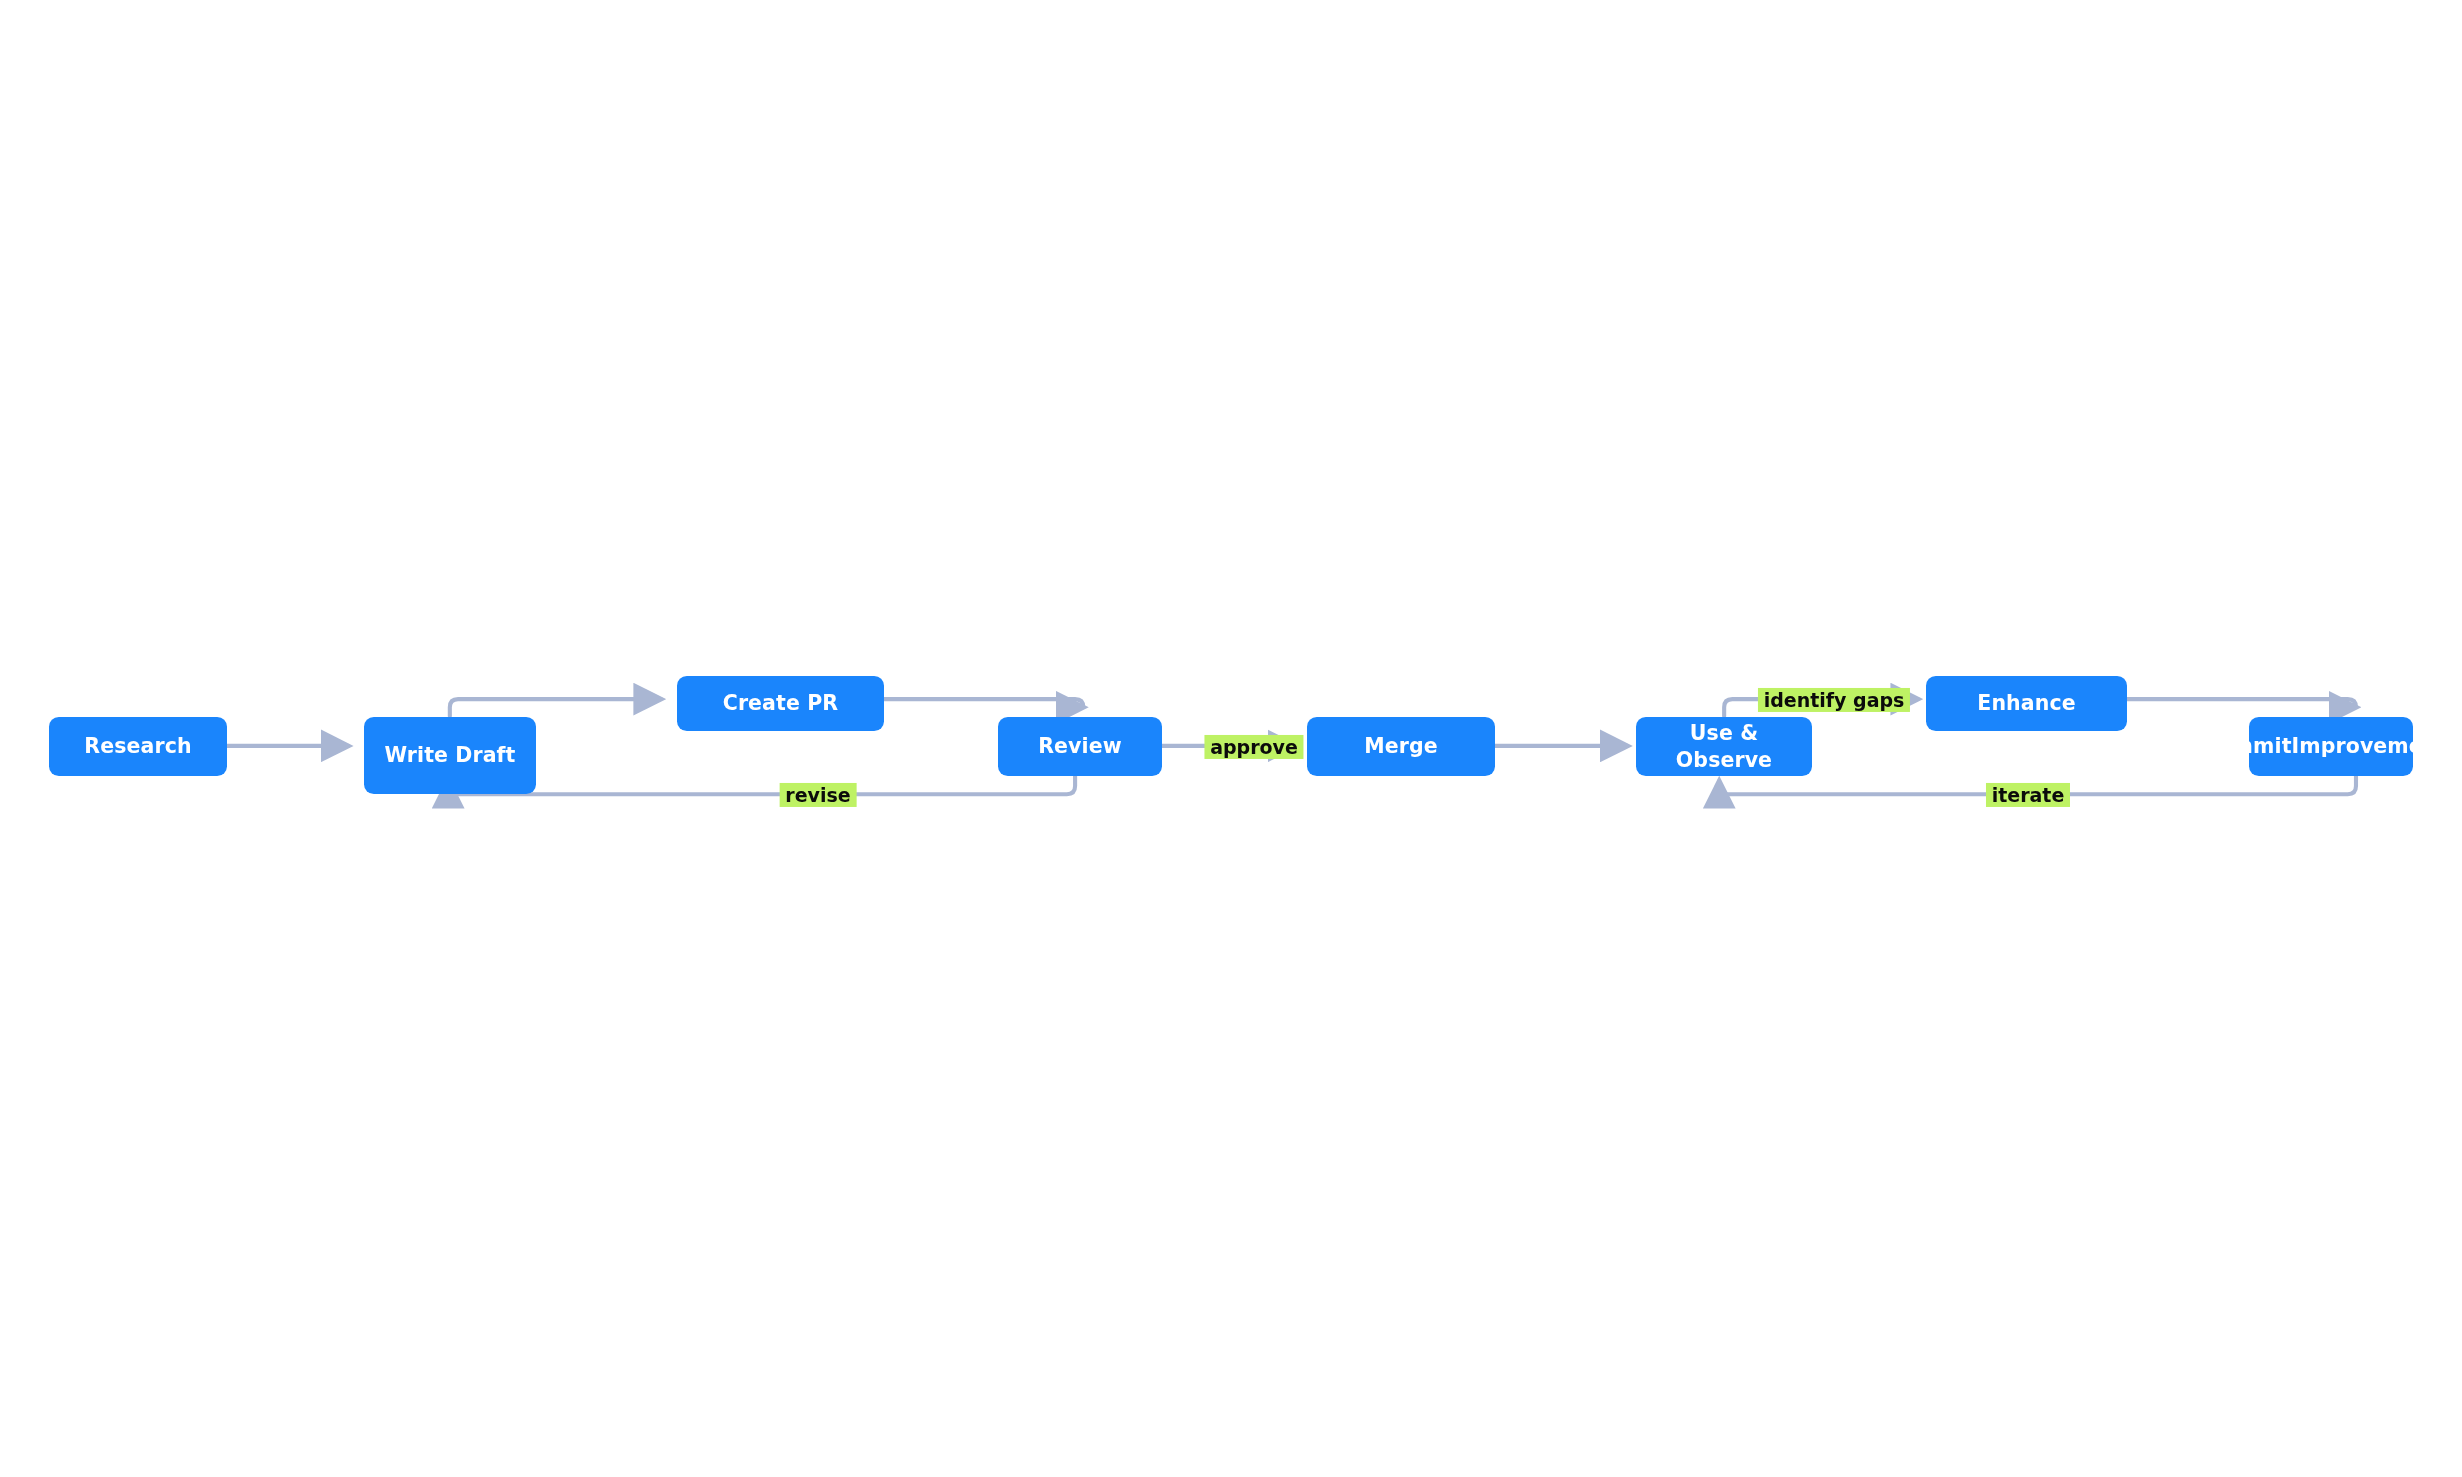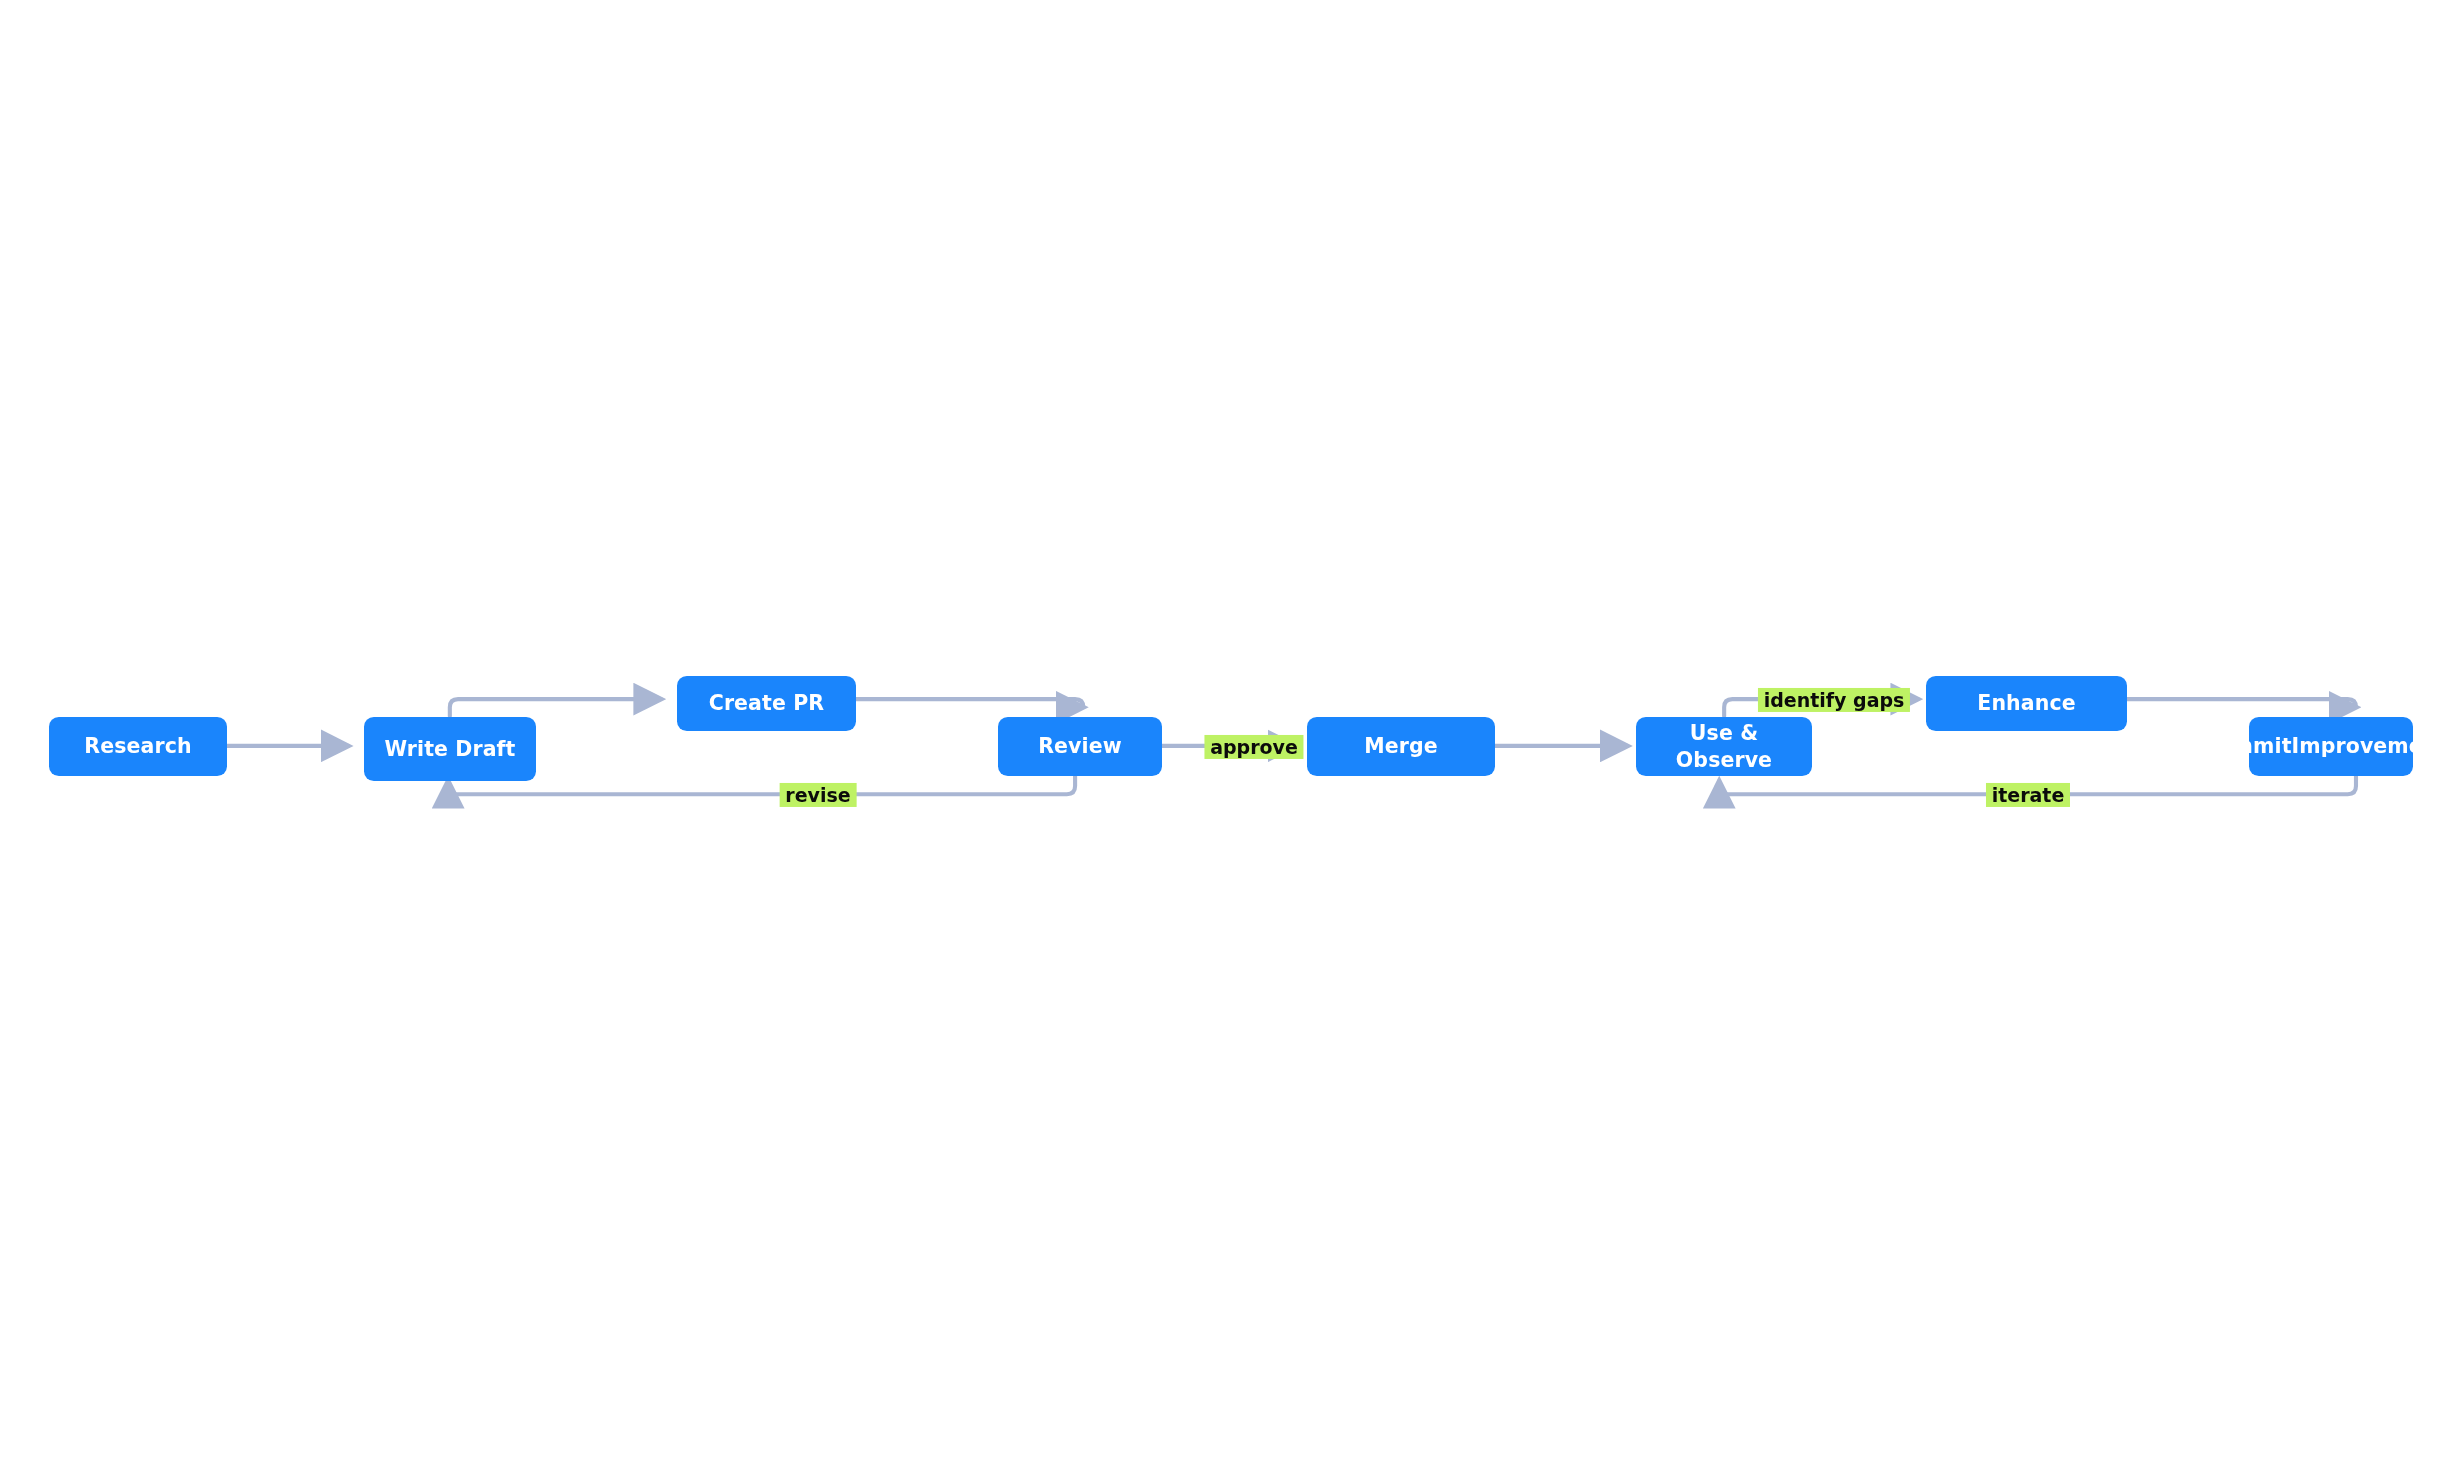--- a/index.html
+++ b/index.html
@@ -108,25 +108,25 @@
 
     <g>
       <path class="edge-path" d="M 2871 945 L 2871 958 Q 2871 968 2861 968 L 2105 968 Q 2095 968 2095 958 L 2095 952" marker-end="url(#arrowRight)"></path>
     </g>
   </svg>
 
   <div class="node" style="left:49px; top:717px; width:178px; height:59px;">
     <span>Research</span>
   </div>
 
-  <div class="node" style="left:364px; top:717px; width:172px; height:64px;">
+  <div class="node" style="left:364px; top:717px; width:172px; height:77px;">
     <span>Write Draft</span>
   </div>
 
-  <div class="node" style="left:677px; top:676px; width:179px; height:55px;">
+  <div class="node" style="left:677px; top:676px; width:207px; height:55px;">
     <span>Create PR</span>
   </div>
 
   <div class="node" style="left:998px; top:717px; width:164px; height:59px;">
     <span>Review</span>
   </div>
 
   <div class="node" style="left:1307px; top:717px; width:188px; height:59px;">
     <span>Merge</span>
   </div>

